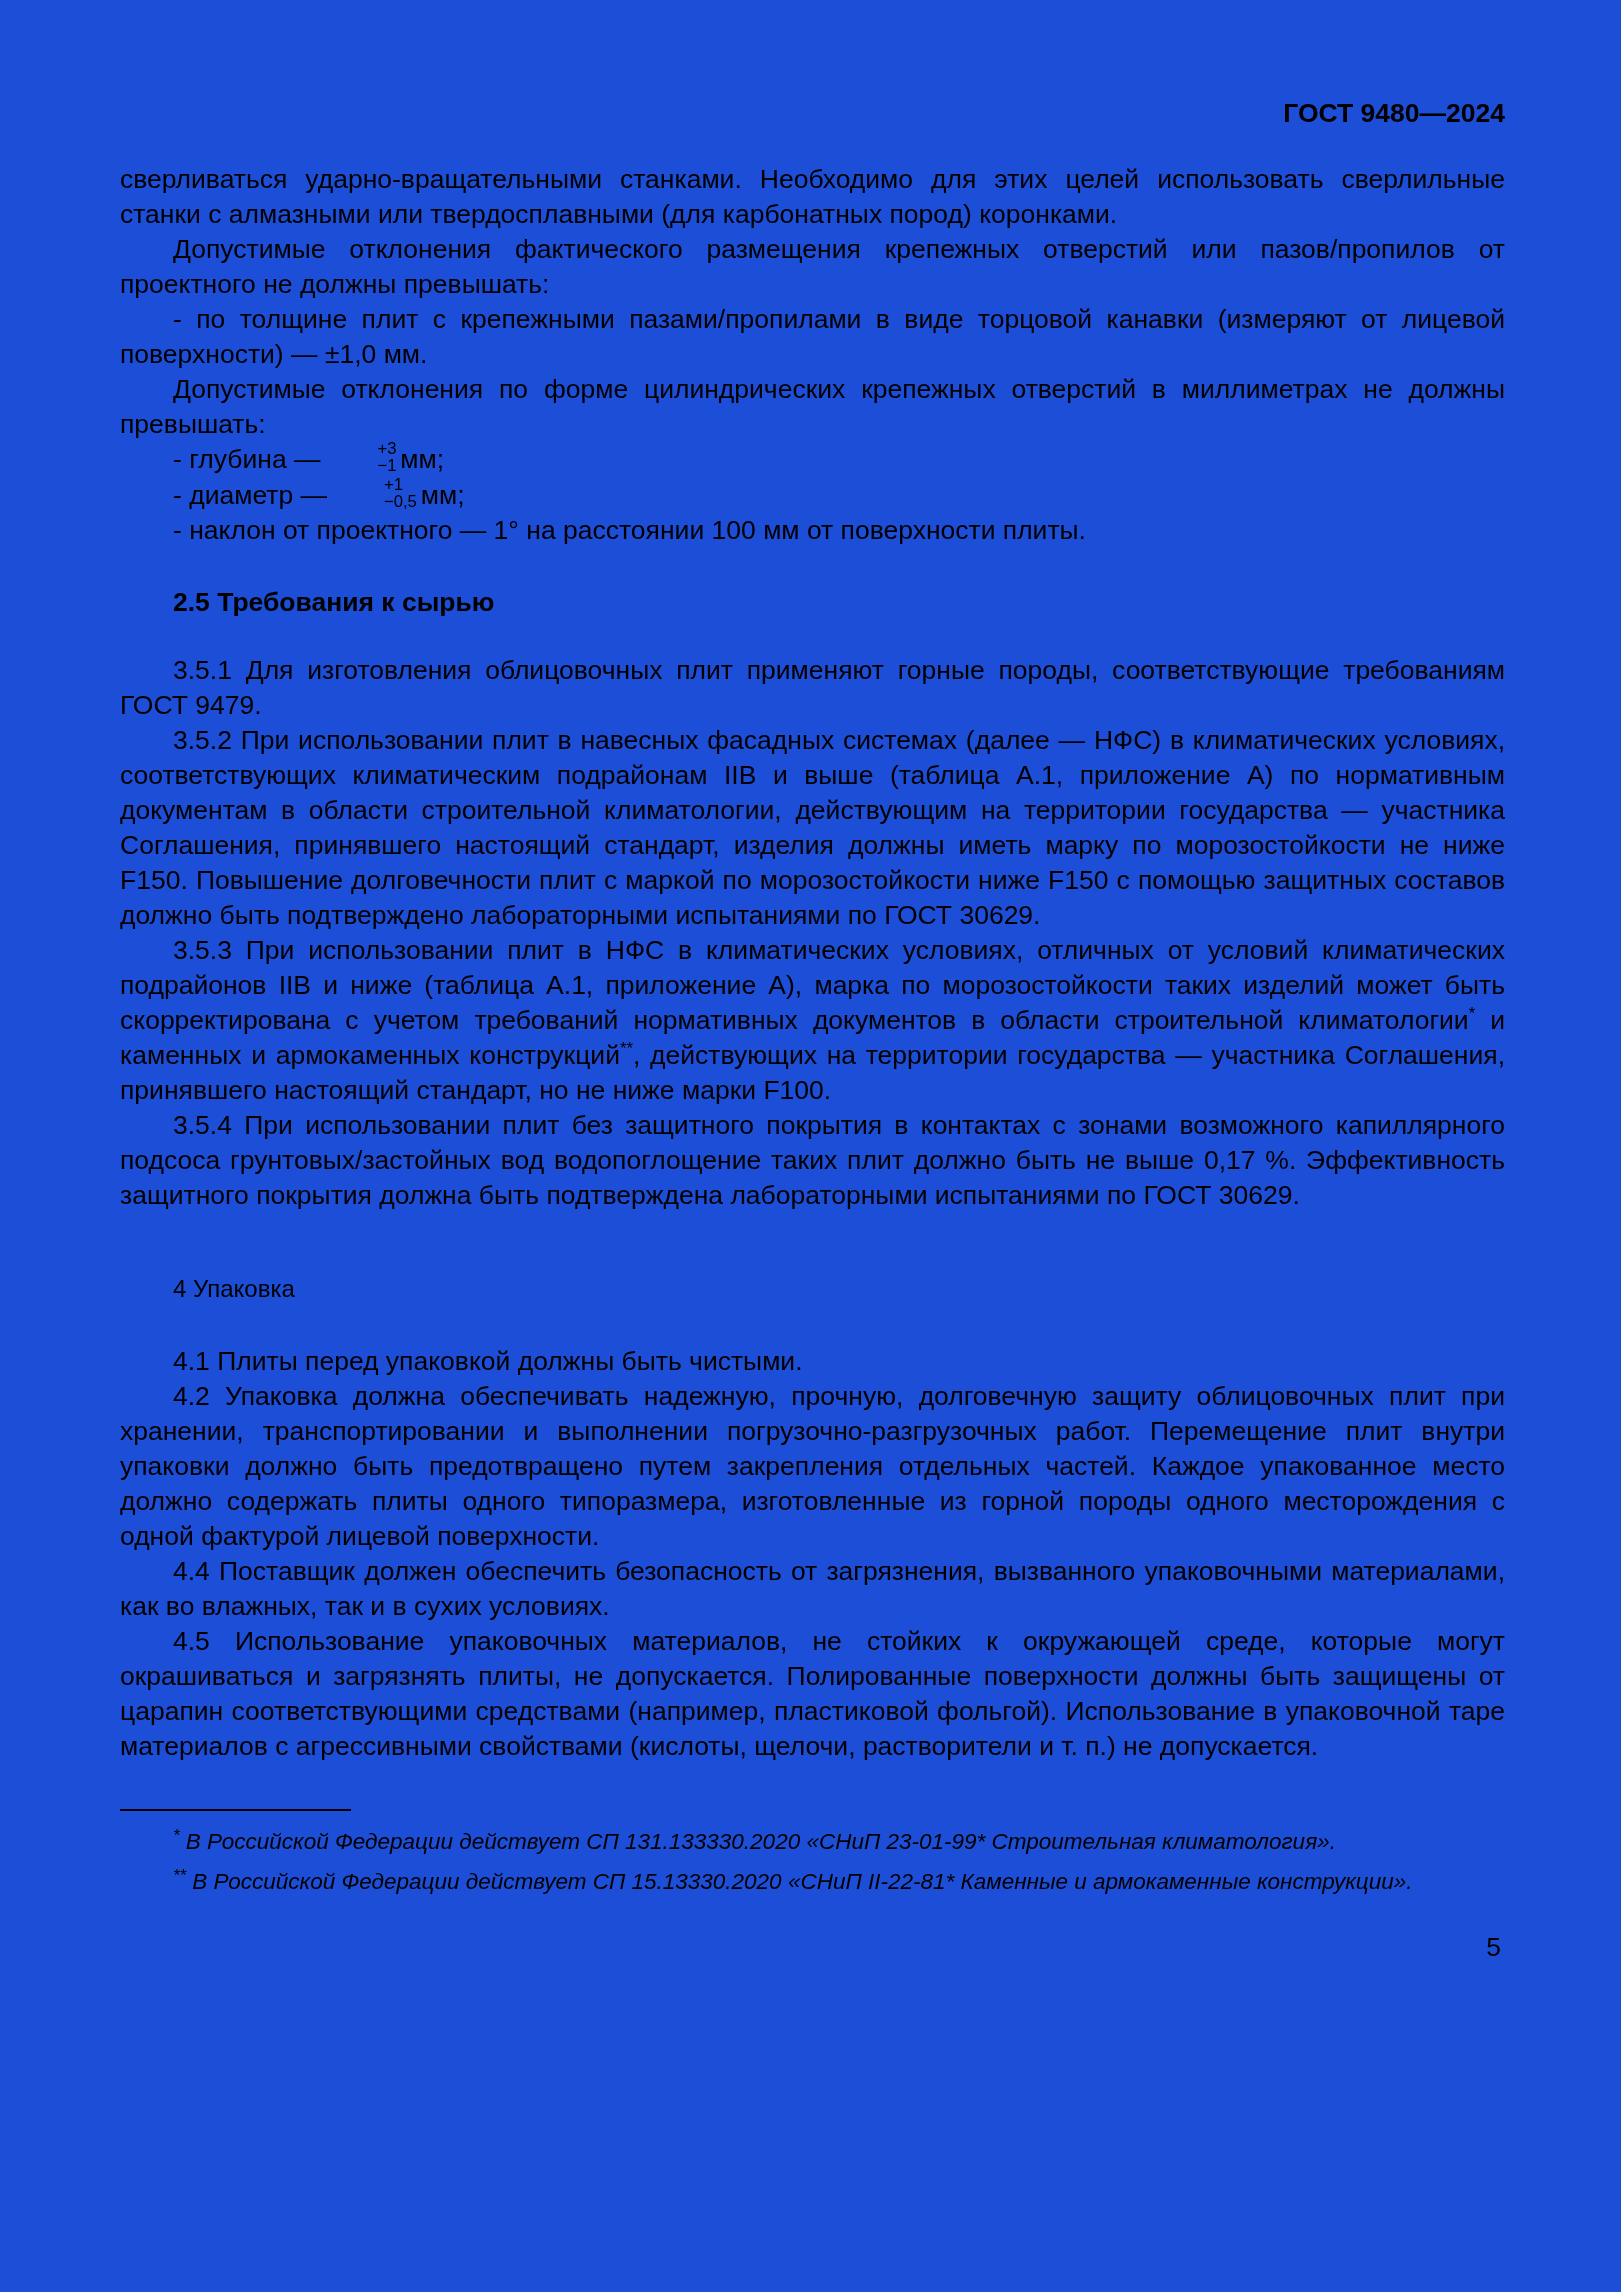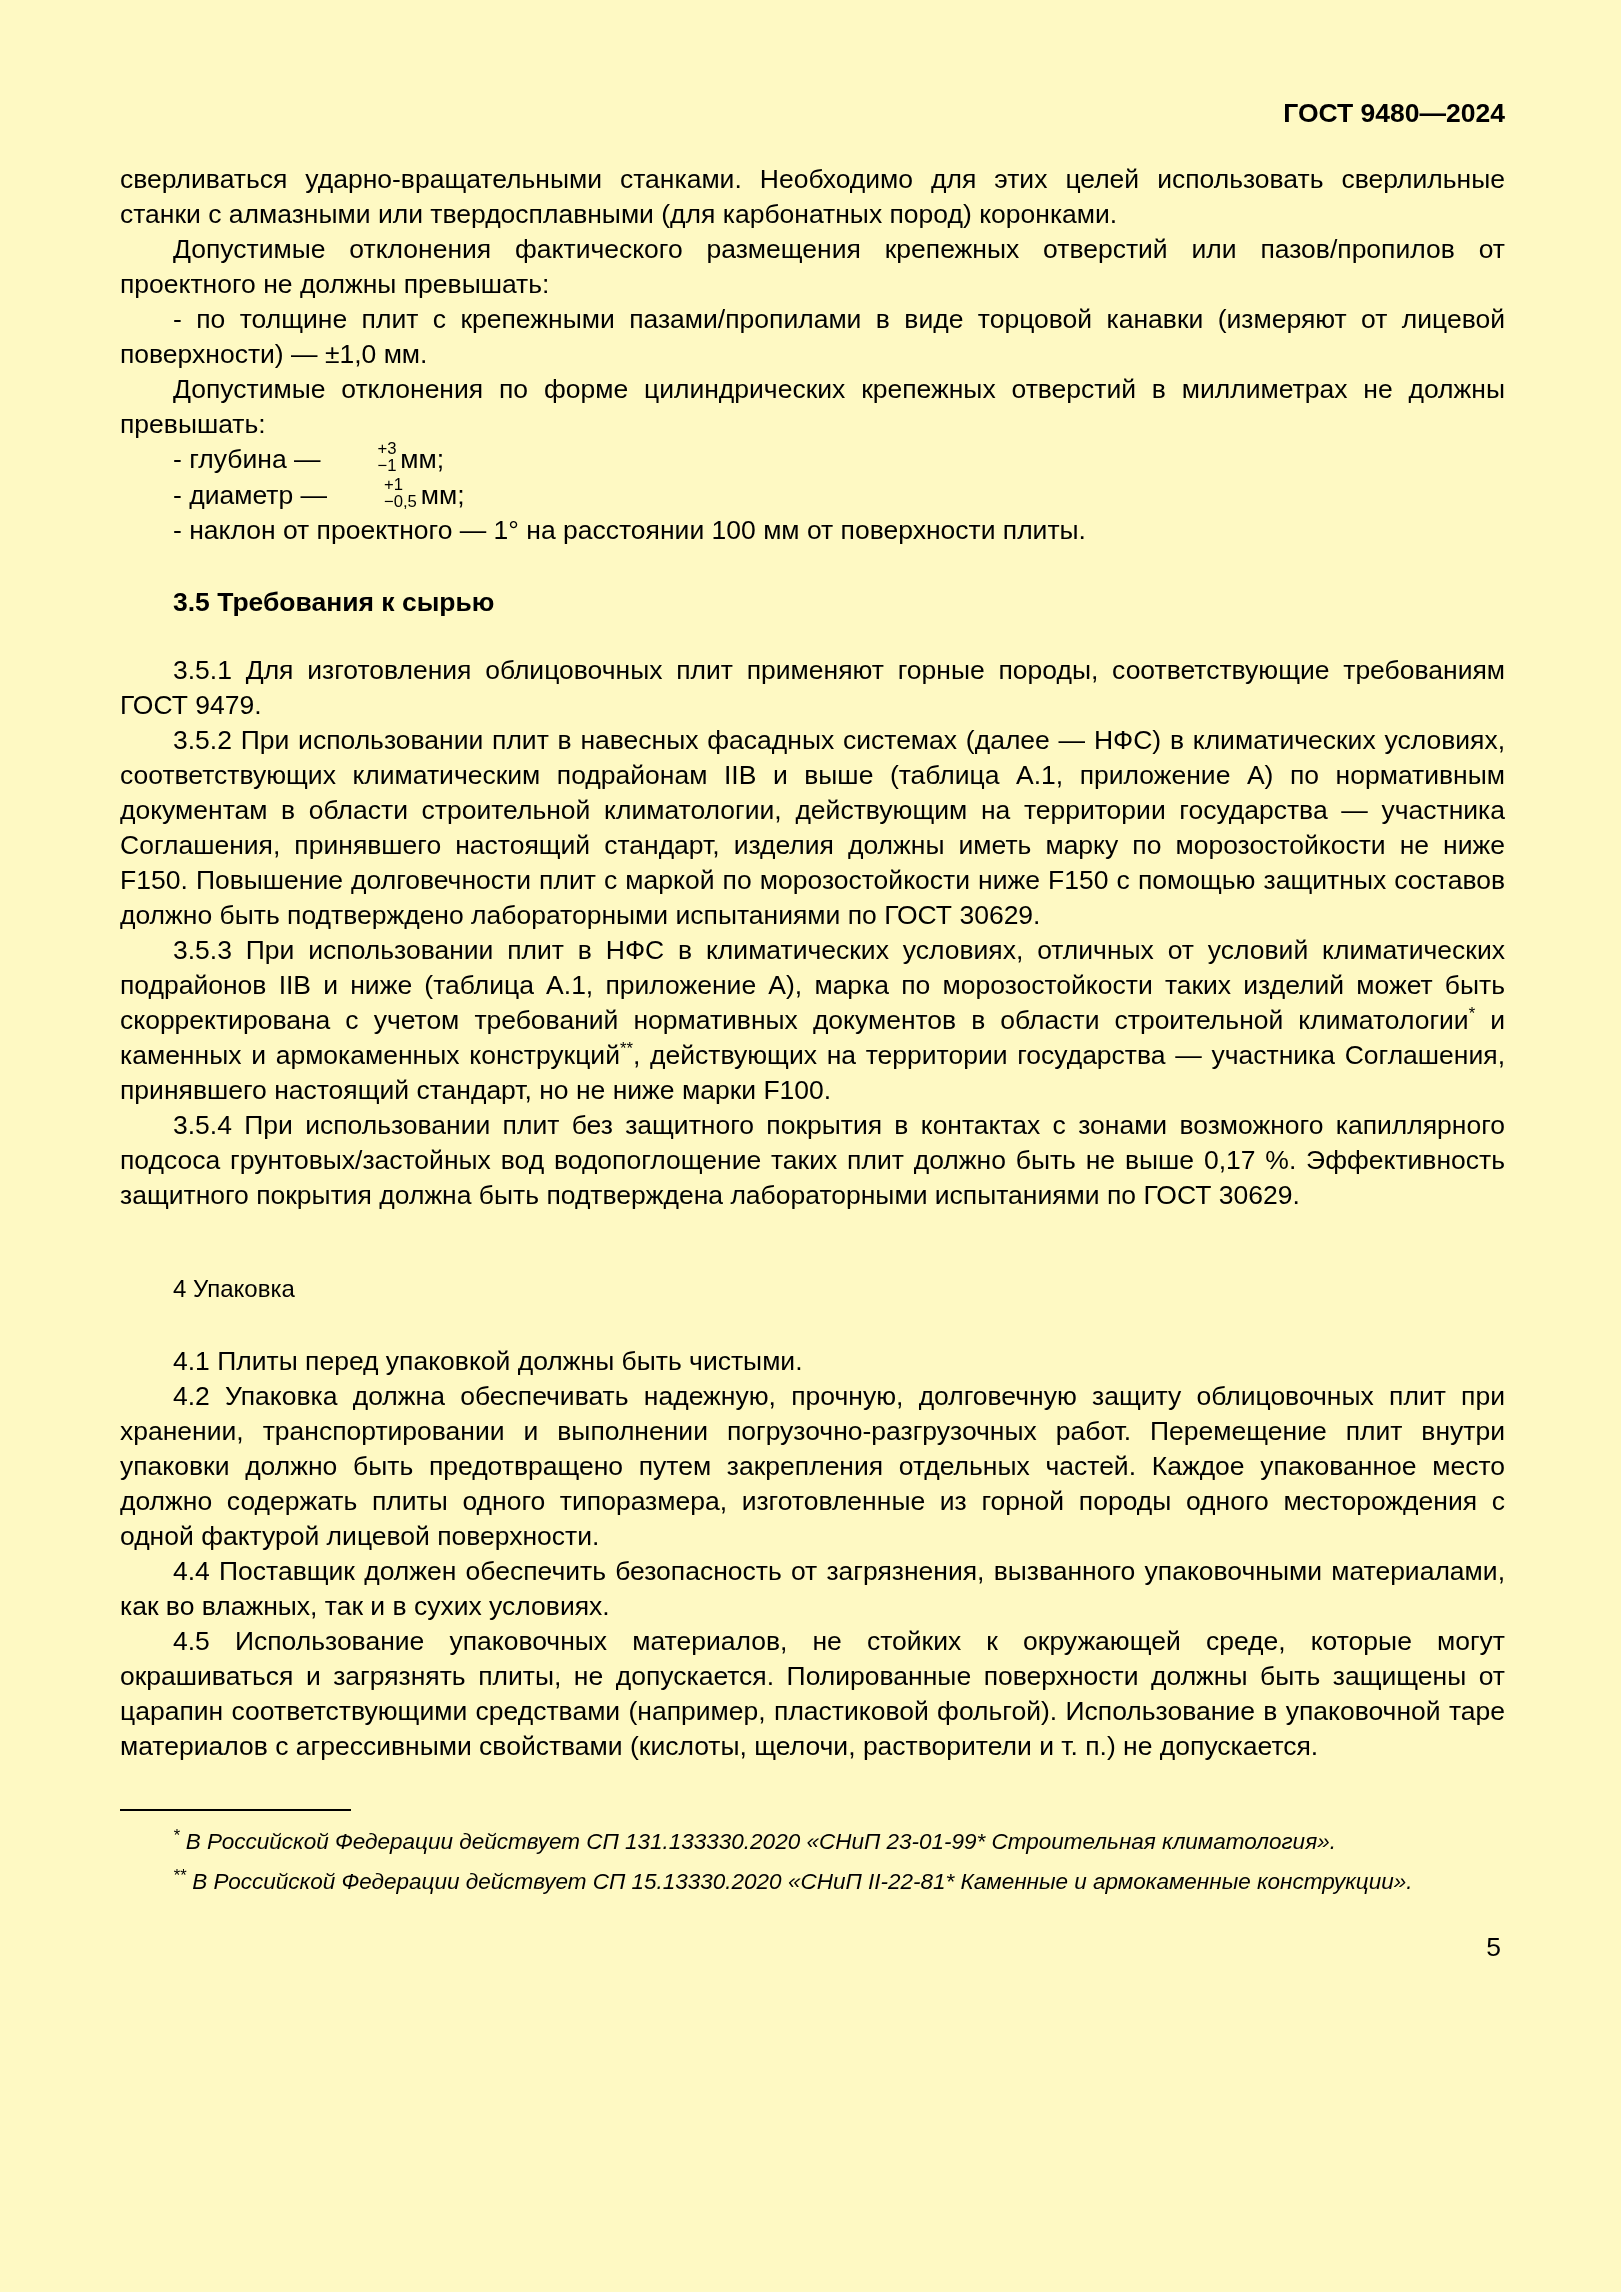--- a/index.html
+++ b/index.html
@@ -1,20 +1,20 @@
 <!DOCTYPE html>
 <html><head>
 <meta charset="utf-8">
 <style>
   html, body { margin: 0; padding: 0; background: #e8e8e8; }
   .page {
     width: 1621px;
     height: 2293px;
     margin: 0 auto;
-    background: #fef9c3;
+    background: #1d4ed8;
     color: #000000;
     font-family: "Liberation Sans", sans-serif;
     font-size: 26.5px;
     line-height: 35px;
     box-sizing: border-box;
     padding: 96px 116px 0 120px;
     overflow: hidden;
     position: relative;
   }
   .doc-header {
@@ -104,21 +104,21 @@
           <span>−1</span>
         </span><span>мм;</span></p>
 
     <p><span>- диаметр —</span><span class="tol">
           <span>+1</span>
           <span>−0,5</span>
         </span><span>мм;</span></p>
 
     <p>- наклон от проектного — 1° на расстоянии 100 мм от поверхности плиты.</p>
 
-    <h3 class="sub-heading">3.5 Требования к сырью</h3>
+    <h3 class="sub-heading">2.5 Требования к сырью</h3>
 
     <p>3.5.1 Для изготовления облицовочных плит применяют горные породы, соответствующие требованиям ГОСТ 9479.</p>
 
     <p>3.5.2 При использовании плит в навесных фасадных системах (далее — НФС) в климатических условиях, соответствующих климатическим подрайонам IIВ и выше (таблица А.1, приложение А) по нормативным документам в области строительной климатологии, действующим на территории государства — участника Соглашения, принявшего настоящий стандарт, изделия должны иметь марку по морозостойкости не ниже F150. Повышение долговечности плит с маркой по морозостойкости ниже F150 с помощью защитных составов должно быть подтверждено лабораторными испытаниями по ГОСТ 30629.</p>
 
     <p><span>3.5.3 При использовании плит в НФС в климатических условиях, отличных от условий климатических подрайонов IIВ и ниже (таблица А.1, приложение А), марка по морозостойкости таких изделий может быть скорректирована с учетом требований нормативных документов в области строительной климатологии</span><sup class="note-ref">*</sup><span> и каменных и армокаменных конструкций</span><sup class="note-ref">**</sup><span>, действующих на территории государства — участника Соглашения, принявшего настоящий стандарт, но не ниже марки F100.</span></p>
 
     <p>3.5.4 При использовании плит без защитного покрытия в контактах с зонами возможного капиллярного подсоса грунтовых/застойных вод водопоглощение таких плит должно быть не выше 0,17 %. Эффективность защитного покрытия должна быть подтверждена лабораторными испытаниями по ГОСТ 30629.</p>
 
     <h2 class="sec-heading">4 Упаковка</h2>

